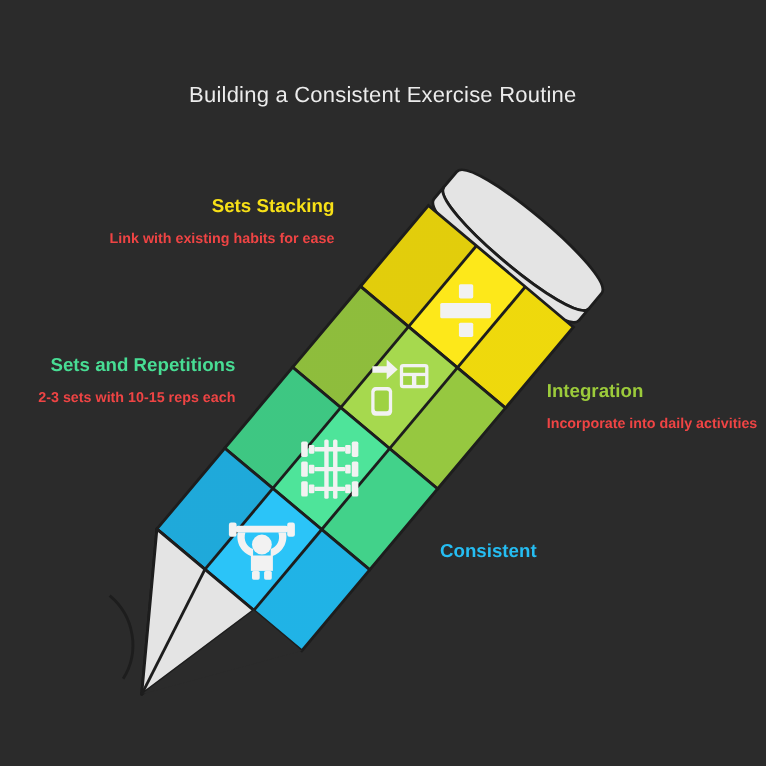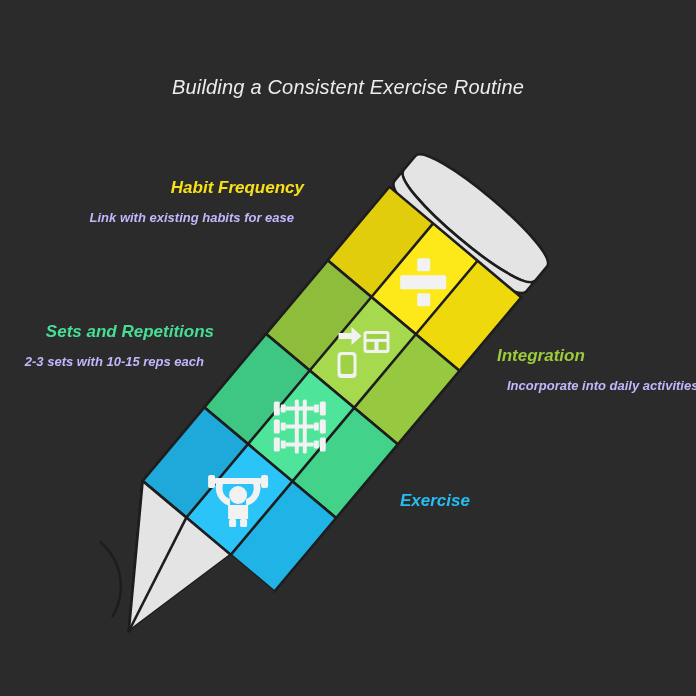--- a/index.html
+++ b/index.html
@@ -13,21 +13,20 @@
     height: 696px;
     overflow: hidden;
     font-family: "Liberation Sans", sans-serif;
     -webkit-font-smoothing: antialiased;
   }
   #infographic {
     position: relative;
     width: 696px;
     height: 536px;
     background: #2b2b2b;
-    font-style: italic;
   }
   #page-title {
     position: absolute;
     left: 0;
     top: 74px;
     width: 696px;
     text-align: center;
     color: #ececec;
     font-size: 20px;
     font-weight: 400;
@@ -47,23 +46,23 @@
   }
   .callout .c-title {
     font-size: 17px;
     font-weight: bold;
     line-height: 21px;
     margin: 0 0 9px 0;
   }
   .callout .c-desc {
     font-size: 13px;
     font-weight: bold;
-    color: #c4b5fd;
+    color: #ef4444;
     line-height: 19px;
-    margin: 10px;
+    margin: 0;
   }
   .callout.align-right { text-align: right; }
   .callout.align-left  { text-align: left;  }
 
   #callout-habit-stacking { left: 64px;  top: 177px; }
   #callout-sets-reps      { left: -26px; top: 321px; }
   #callout-integration    { left: 497px; top: 345px; }
   #callout-frequency      { left: 400px; top: 490px; }
 </style>
 </head>
@@ -208,31 +207,31 @@
 
           <rect x="-9" y="18" width="7" height="8" rx="1.5"></rect>
           <rect x="2" y="18" width="7" height="8" rx="1.5"></rect>
         </g>
       </g>
 
     </g>
   </svg>
 
   <div class="callout align-right" id="callout-habit-stacking">
-    <div class="c-title" style="color:#f7e017">Habit Frequency</div>
+    <div class="c-title" style="color:#f7e017">Sets Stacking</div>
     <div class="c-desc">Link with existing habits for ease</div>
   </div>
 
   <div class="callout align-right" id="callout-sets-reps">
     <div class="c-title" style="color:#48dd94">Sets and Repetitions</div>
     <div class="c-desc">2-3 sets with 10-15 reps each</div>
   </div>
 
   <div class="callout align-left" id="callout-integration">
     <div class="c-title" style="color:#9ccb3b">Integration</div>
     <div class="c-desc">Incorporate into daily activities</div>
   </div>
 
   <div class="callout align-left" id="callout-frequency">
-    <div class="c-title" style="color:#25bdf2">Exercise</div>
+    <div class="c-title" style="color:#25bdf2">Consistent</div>
   </div>
 
 </div>
 
 </body></html>

